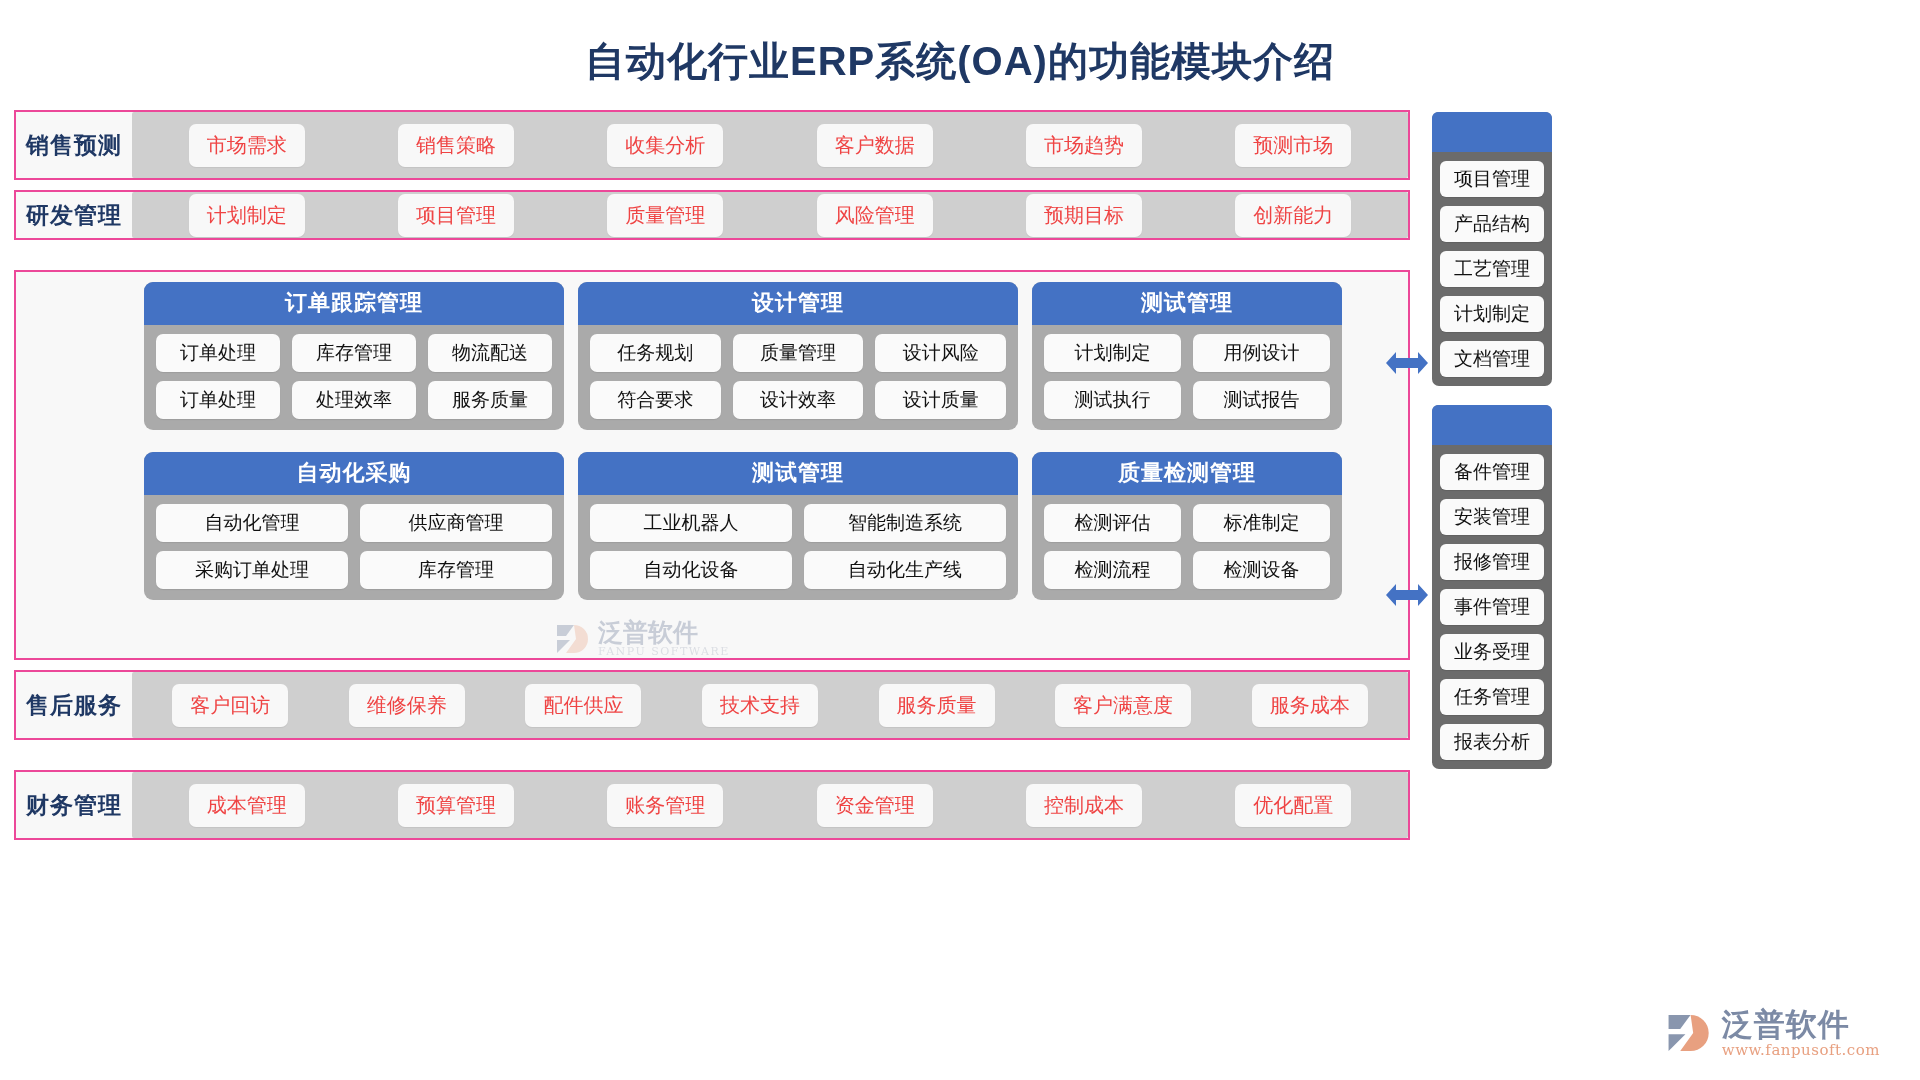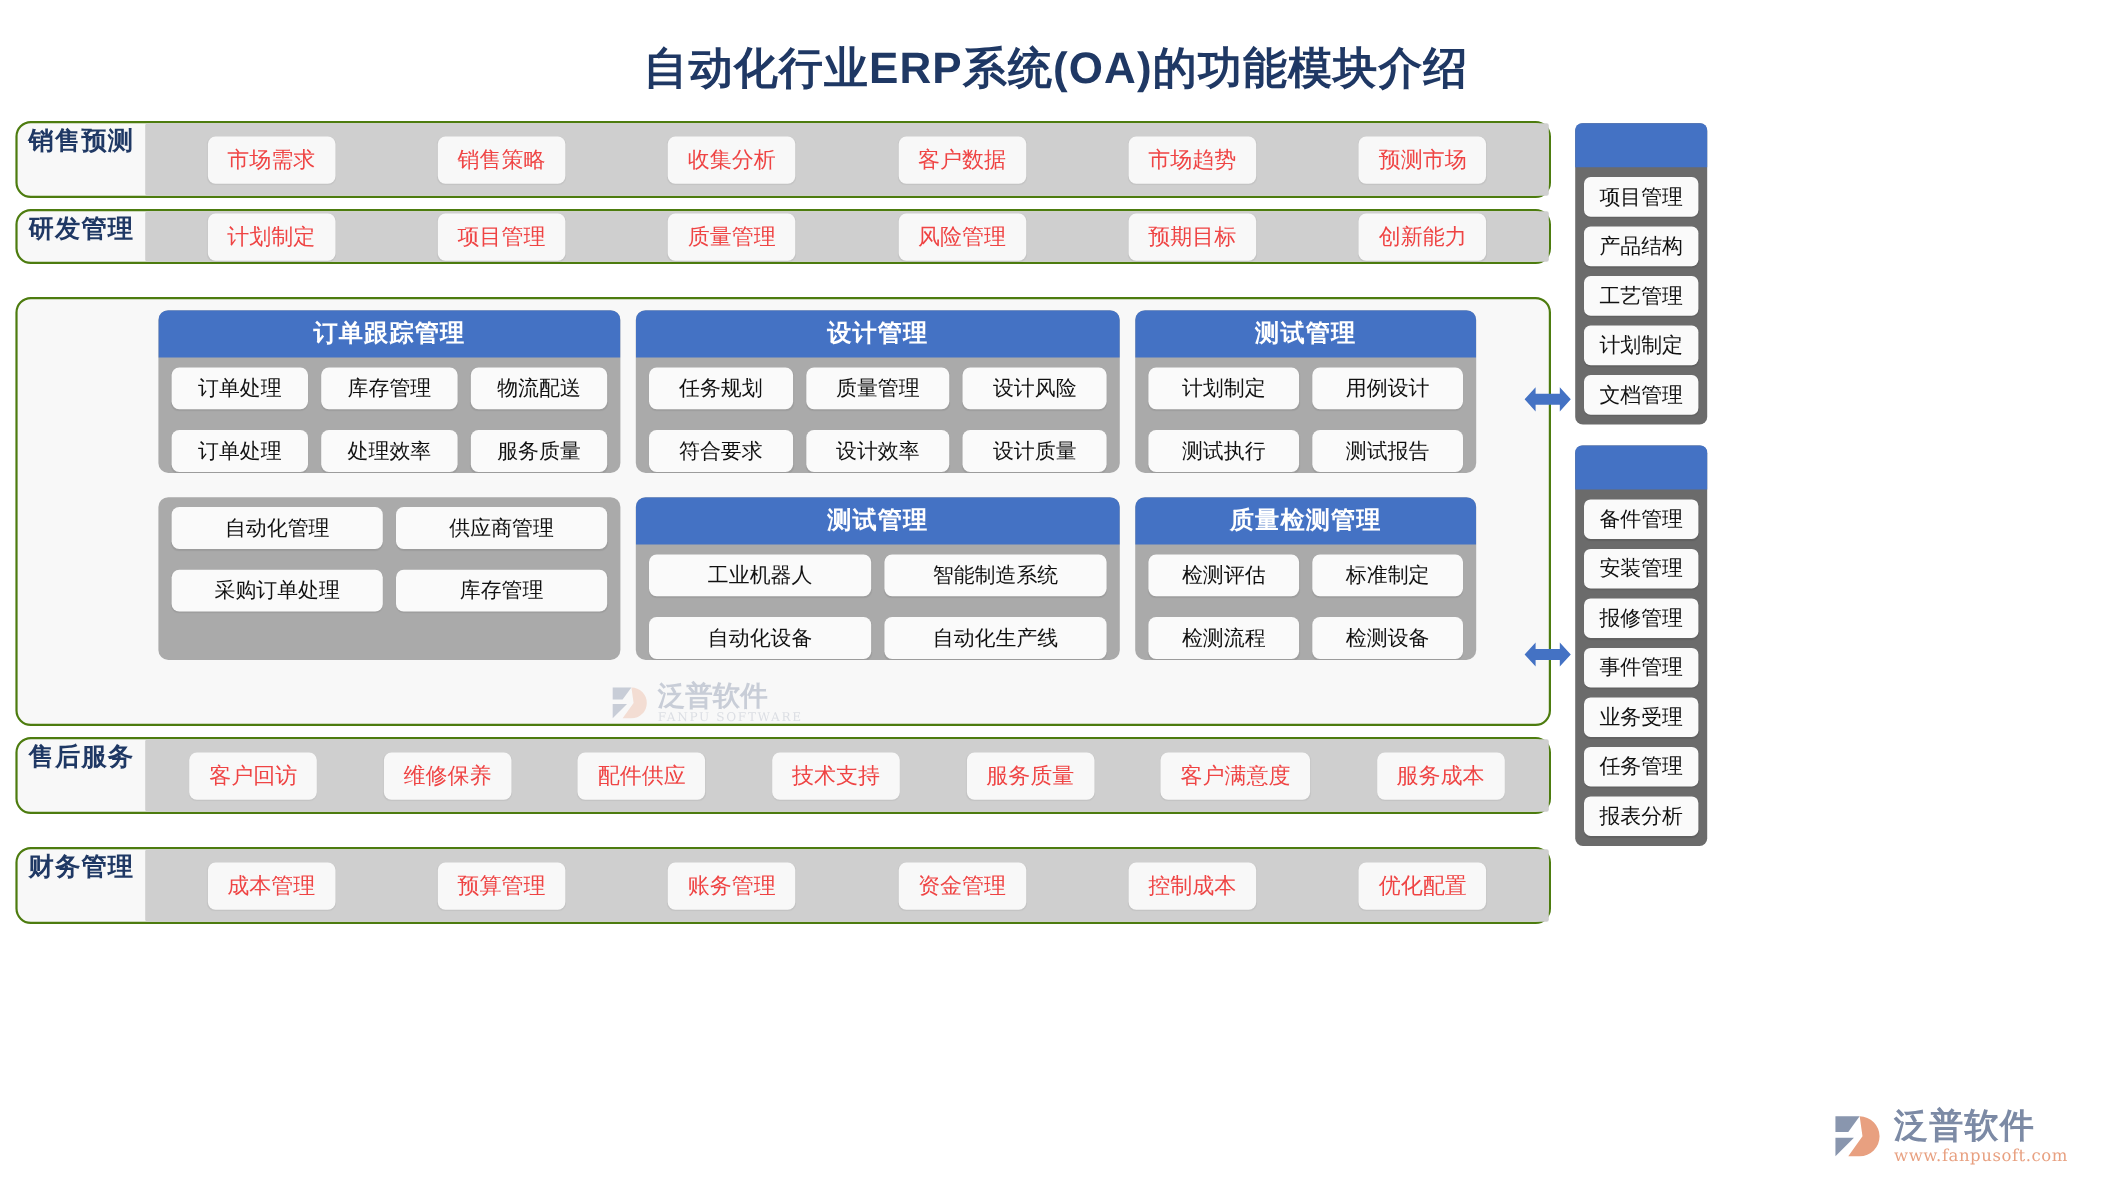--- a/index.html
+++ b/index.html
@@ -25,25 +25,25 @@
 
   
   .canvas{
     position:absolute;
     left:14px; top:110px;
     width:1396px; height:700px;
   }
 
   
   .band{
-    border:2px solid #4d7c0f;
-    border-radius:14px;
+    border:2px solid #ec4899;
+    border-radius:0;
     background:#f8f8f8;
     display:flex;
-    align-items:flex-start;
+    align-items:center;
     box-sizing:border-box;
     position:absolute;
     left:0; right:0;
   }
   .band-label{
     width:116px;
     flex:0 0 116px;
     text-align:center;
     font-size:23px;
     color:#1f3864;
@@ -114,21 +114,21 @@
     text-align:center;
     padding:6px 0 7px 0;
     letter-spacing:1px;
   }
   .mod-body{
     flex:1 1 auto;
     padding:9px 12px 9px 12px;
     display:flex;
     flex-direction:column;
     justify-content:flex-start;
-    gap:19px;
+    gap:9px;
     box-sizing:border-box;
   }
   .mod-line{
     display:flex;
     gap:12px;
     justify-content:center;
   }
   .mod-chip{
     background:#fafafa;
     border-radius:7px;
@@ -286,20 +286,21 @@
               <div class="mod-chip">测试报告</div>
             </div>
           </div>
         </div>
 
       </div>
 
       <div class="module-row row-shift-2">
 
         <div class="module w-purchase">
+          <div class="mod-head">自动化采购</div>
           <div class="mod-body">
             <div class="mod-line">
               <div class="mod-chip">自动化管理</div>
               <div class="mod-chip">供应商管理</div>
             </div>
             <div class="mod-line">
               <div class="mod-chip">采购订单处理</div>
               <div class="mod-chip">库存管理</div>
             </div>
           </div>

